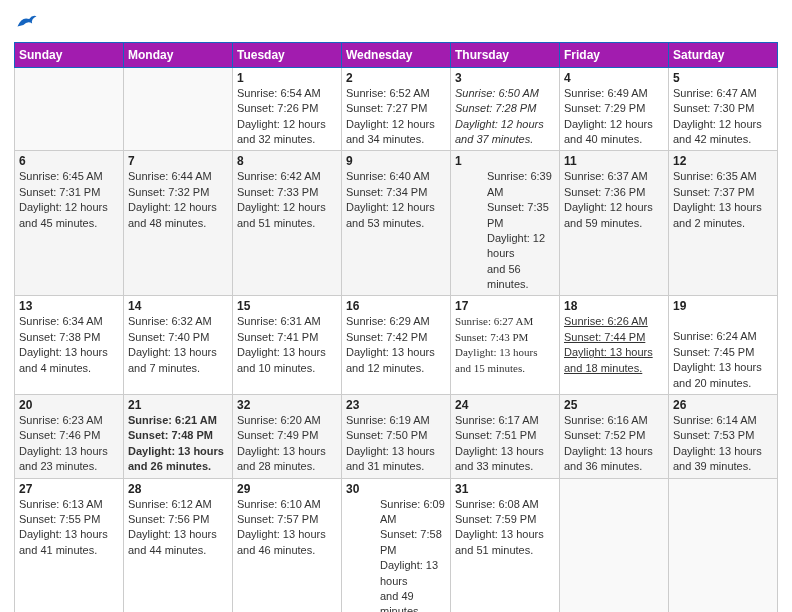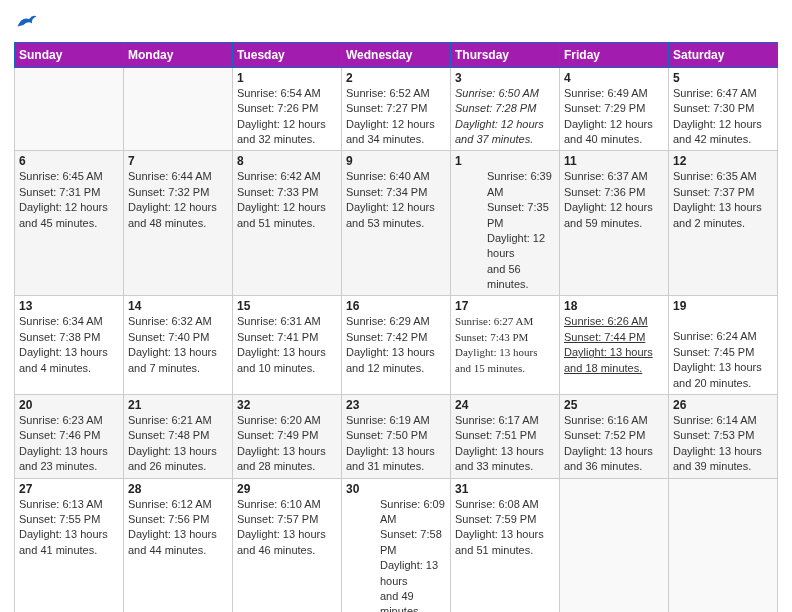--- a/index.html
+++ b/index.html
@@ -275,21 +275,21 @@
         <tr>
           <td>
             <span class="day-number">20</span>
             <div class="day-info" style="white-space: pre-line;">Sunrise: 6:23 AM
 Sunset: 7:46 PM
 Daylight: 13 hours
 and 23 minutes.</div>
           </td>
           <td>
             <span class="day-number">21</span>
-            <div class="day-info" style="white-space: pre-line;">Sunrise: 6:21 AM
+            <div class="day-info" style="white-space: pre-line; font-weight: bold;">Sunrise: 6:21 AM
 Sunset: 7:48 PM
 Daylight: 13 hours
 and 26 minutes.</div>
           </td>
           <td>
             <span class="day-number">32</span>
             <div class="day-info" style="white-space: pre-line;">Sunrise: 6:20 AM
 Sunset: 7:49 PM
 Daylight: 13 hours
 and 28 minutes.</div>

